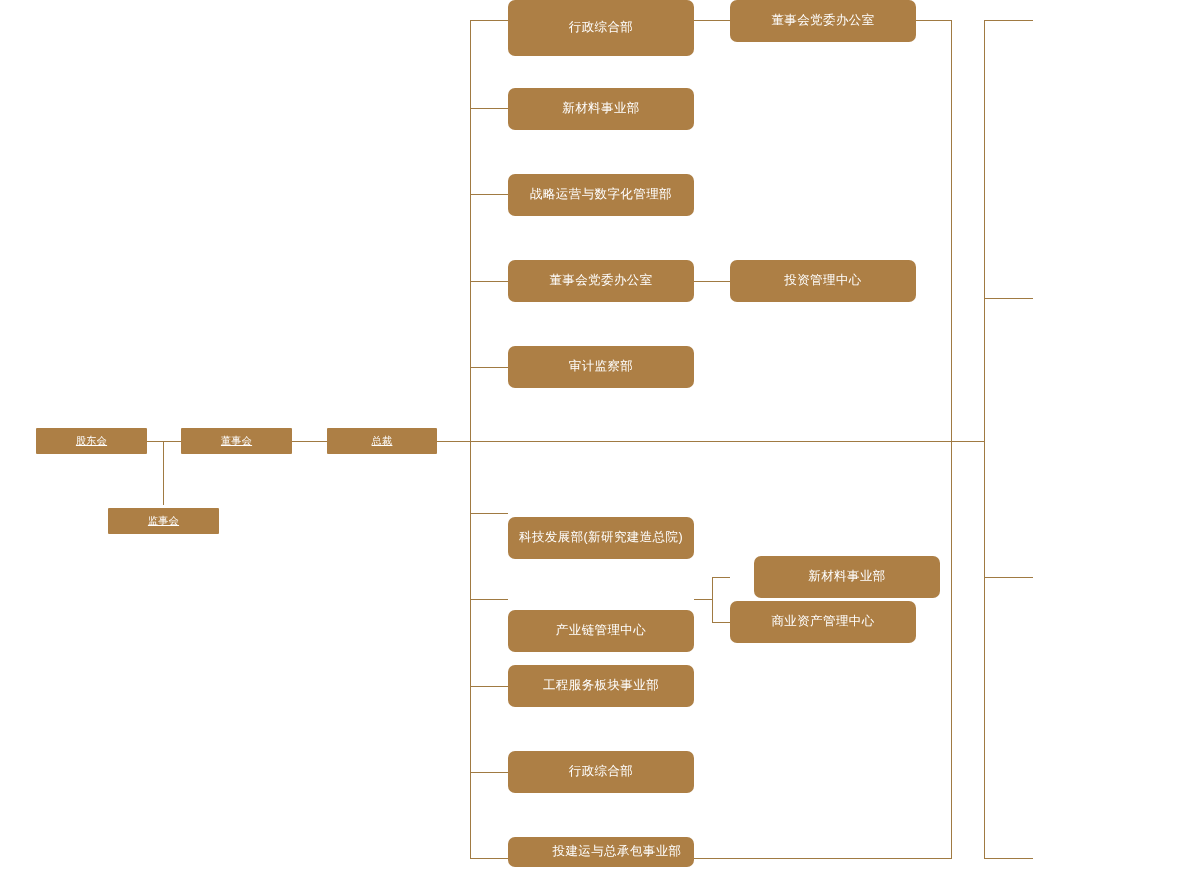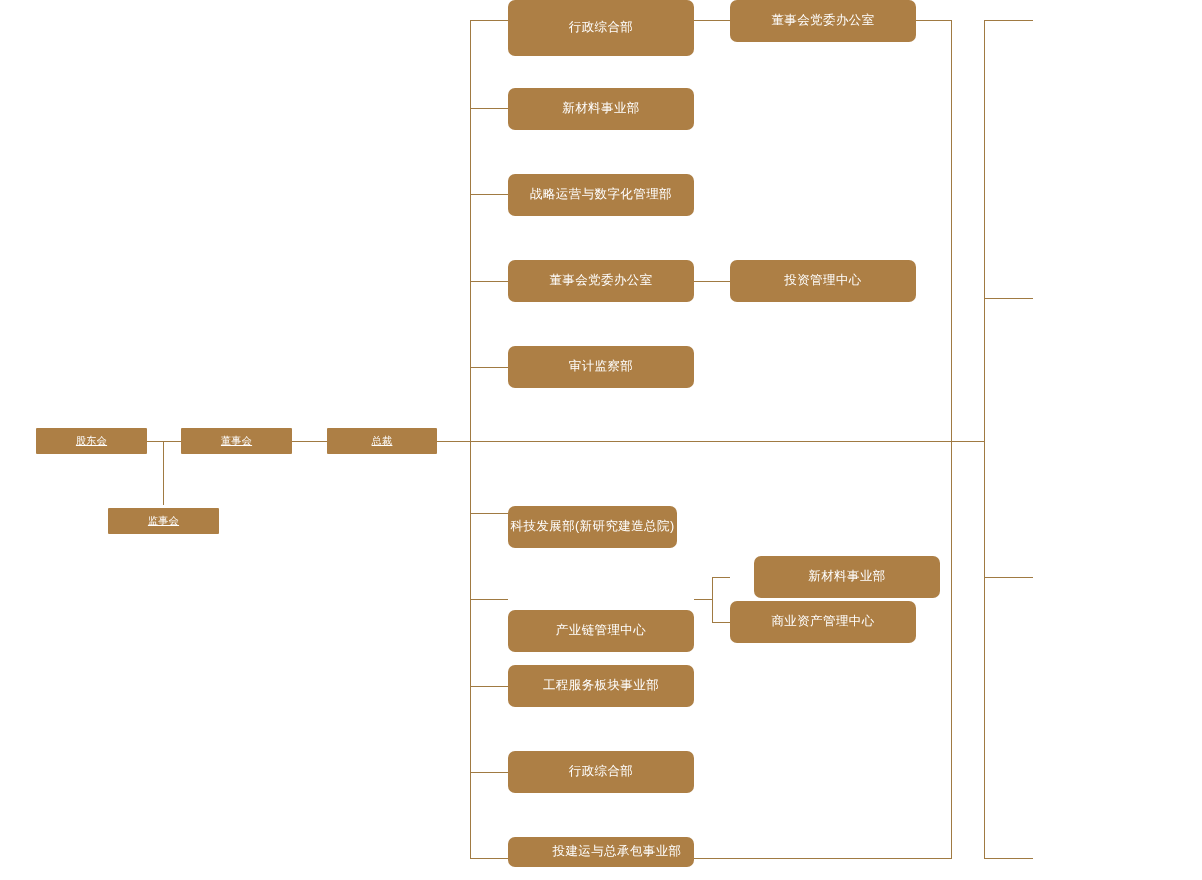--- a/index.html
+++ b/index.html
@@ -84,21 +84,21 @@
   <div class="node" style="left:508px; top:0px; width:186px; height:56px;">行政综合部</div>
 
   <div class="node" style="left:508px; top:88px; width:186px; height:42px;">新材料事业部</div>
 
   <div class="node" style="left:508px; top:174px; width:186px; height:42px;">战略运营与数字化管理部</div>
 
   <div class="node" style="left:508px; top:260px; width:186px; height:42px;">董事会党委办公室</div>
 
   <div class="node" style="left:508px; top:346px; width:186px; height:42px;">审计监察部</div>
 
-  <div class="node" style="left:508px; top:506px; width:169px; height:42px;">科技发展部(新研究建造总院)</div>
+  <div class="node" style="left:508px; top:517px; width:186px; height:42px;">科技发展部(新研究建造总院)</div>
 
   <div class="node" style="left:508px; top:610px; width:186px; height:42px;">产业链管理中心</div>
 
   <div class="node" style="left:508px; top:665px; width:186px; height:42px;">工程服务板块事业部</div>
 
   <div class="node" style="left:508px; top:751px; width:186px; height:42px;">行政综合部</div>
 
   <div class="node" style="left:508px; top:837px; width:186px; height:30px;padding-left:32px;">投建运与总承包事业部</div>
 
   <div class="edge h" style="left:694px; top:20px; width:36px;"></div>

